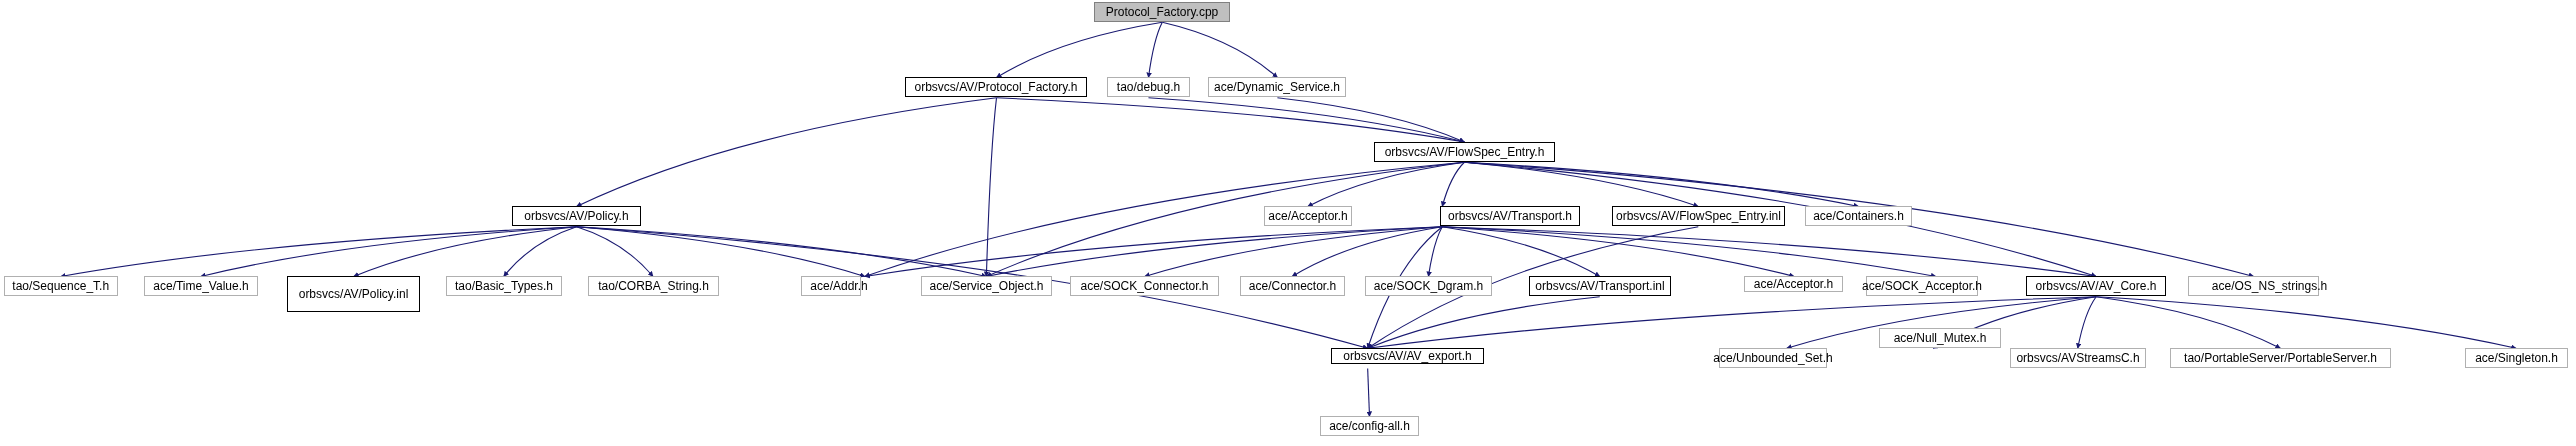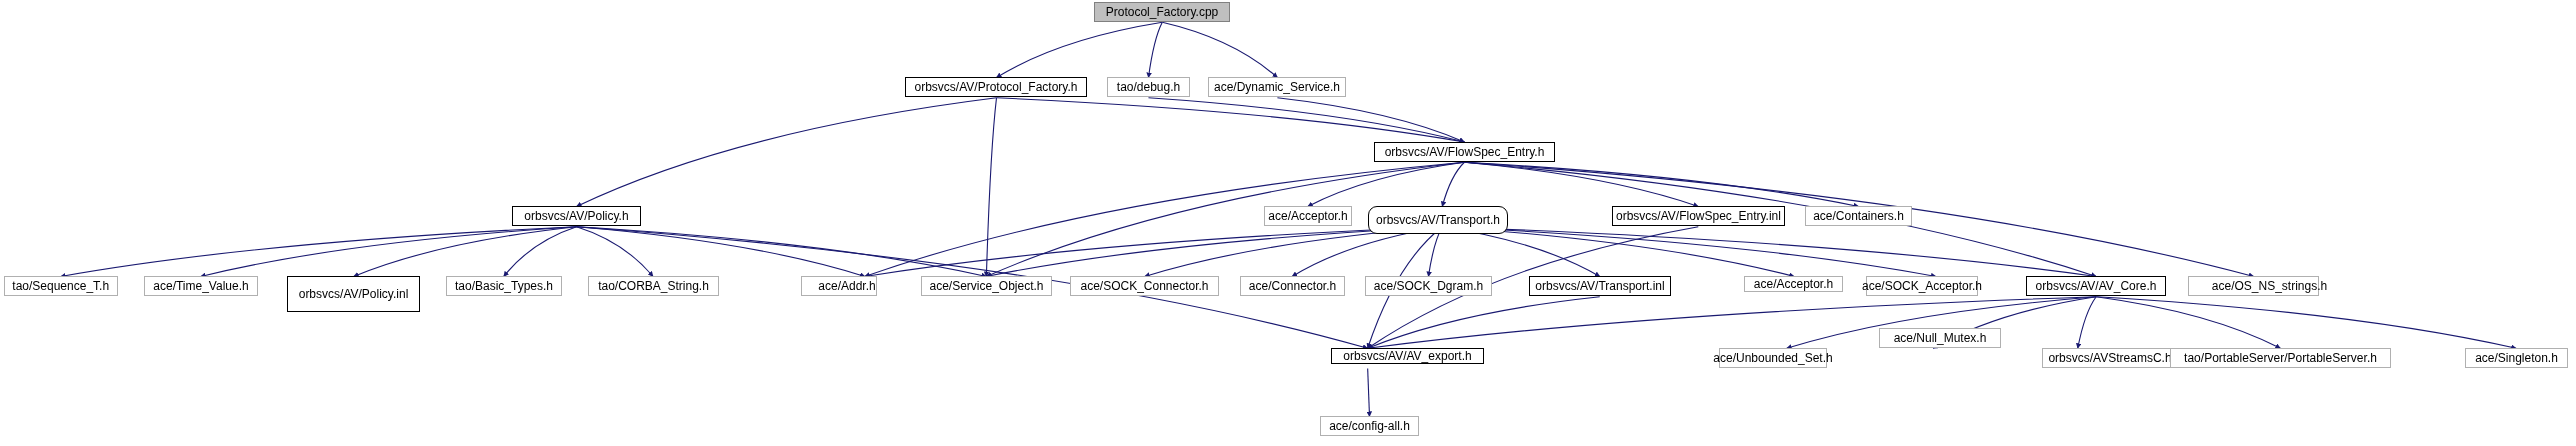--- a/index.html
+++ b/index.html
@@ -102,21 +102,21 @@
       </div>
       <div class="node thick" style="left: 1374px; top: 142px; width: 181px; height: 20px;">
         <span class="lbl">orbsvcs/AV/FlowSpec_Entry.h</span>
       </div>
       <div class="node thick" style="left: 512px; top: 206px; width: 129px; height: 20px;">
         <span class="lbl">orbsvcs/AV/Policy.h</span>
       </div>
       <div class="node" style="left: 1264px; top: 206px; width: 88px; height: 20px;">
         <span class="lbl">ace/Acceptor.h</span>
       </div>
-      <div class="node thick" style="left: 1368px; top: 206px; width: 140px; height: 28px; border-radius: 9px;">
+      <div class="node thick" style="left: 1440px; top: 206px; width: 140px; height: 20px;">
         <span class="lbl">orbsvcs/AV/Transport.h</span>
       </div>
       <div class="node thick" style="left: 1612px; top: 206px; width: 173px; height: 20px;">
         <span class="lbl">orbsvcs/AV/FlowSpec_Entry.inl</span>
       </div>
       <div class="node" style="left: 1805px; top: 206px; width: 107px; height: 20px;">
         <span class="lbl">ace/Containers.h</span>
       </div>
       <div class="node" style="left: 3.7px; top: 276px; width: 114px; height: 20px;">
         <span class="lbl">tao/Sequence_T.h</span>
@@ -126,21 +126,21 @@
       </div>
       <div class="node thick" style="left: 287px; top: 276px; width: 133px; height: 36px;">
         <span class="lbl">orbsvcs/AV/Policy.inl</span>
       </div>
       <div class="node" style="left: 446px; top: 276px; width: 116px; height: 20px;">
         <span class="lbl">tao/Basic_Types.h</span>
       </div>
       <div class="node" style="left: 588px; top: 276px; width: 131px; height: 20px;">
         <span class="lbl">tao/CORBA_String.h</span>
       </div>
-      <div class="node" style="left: 801px; top: 276px; width: 76px; height: 20px; padding-left: 16px;">
+      <div class="node" style="left: 801px; top: 276px; width: 60px; height: 20px; padding-left: 16px;">
         <span class="lbl">ace/Addr.h</span>
       </div>
       <div class="node" style="left: 921px; top: 276px; width: 131px; height: 20px;">
         <span class="lbl">ace/Service_Object.h</span>
       </div>
       <div class="node" style="left: 1070px; top: 276px; width: 149px; height: 20px;">
         <span class="lbl">ace/SOCK_Connector.h</span>
       </div>
       <div class="node" style="left: 1240px; top: 276px; width: 105px; height: 20px;">
         <span class="lbl">ace/Connector.h</span>
@@ -165,21 +165,21 @@
       </div>
       <div class="node thick" style="left: 1291px; top: 348px; width: 153px; height: 16px; margin-left: 40px;">
         <span class="lbl">orbsvcs/AV/AV_export.h</span>
       </div>
       <div class="node" style="left: 1719px; top: 348px; width: 108px; height: 20px;">
         <span class="lbl">ace/Unbounded_Set.h</span>
       </div>
       <div class="node" style="left: 1879px; top: 328px; width: 122px; height: 20px;">
         <span class="lbl">ace/Null_Mutex.h</span>
       </div>
-      <div class="node" style="left: 2010px; top: 348px; width: 136px; height: 20px; margin-left: 32px;">
+      <div class="node" style="left: 2010px; top: 348px; width: 136px; height: 20px;">
         <span class="lbl">orbsvcs/AVStreamsC.h</span>
       </div>
       <div class="node" style="left: 2170px; top: 348px; width: 221px; height: 20px;">
         <span class="lbl">tao/PortableServer/PortableServer.h</span>
       </div>
       <div class="node" style="left: 2465px; top: 348px; width: 103px; height: 20px;">
         <span class="lbl">ace/Singleton.h</span>
       </div>
       <div class="node" style="left: 1320px; top: 416px; width: 99px; height: 20px;">
         <span class="lbl">ace/config-all.h</span>

